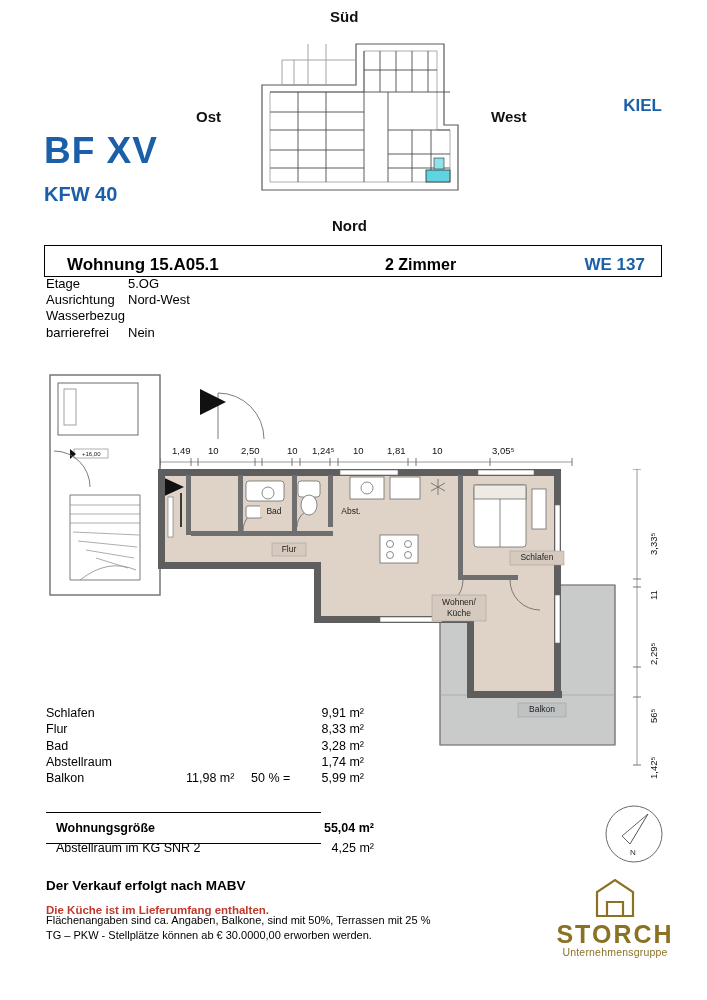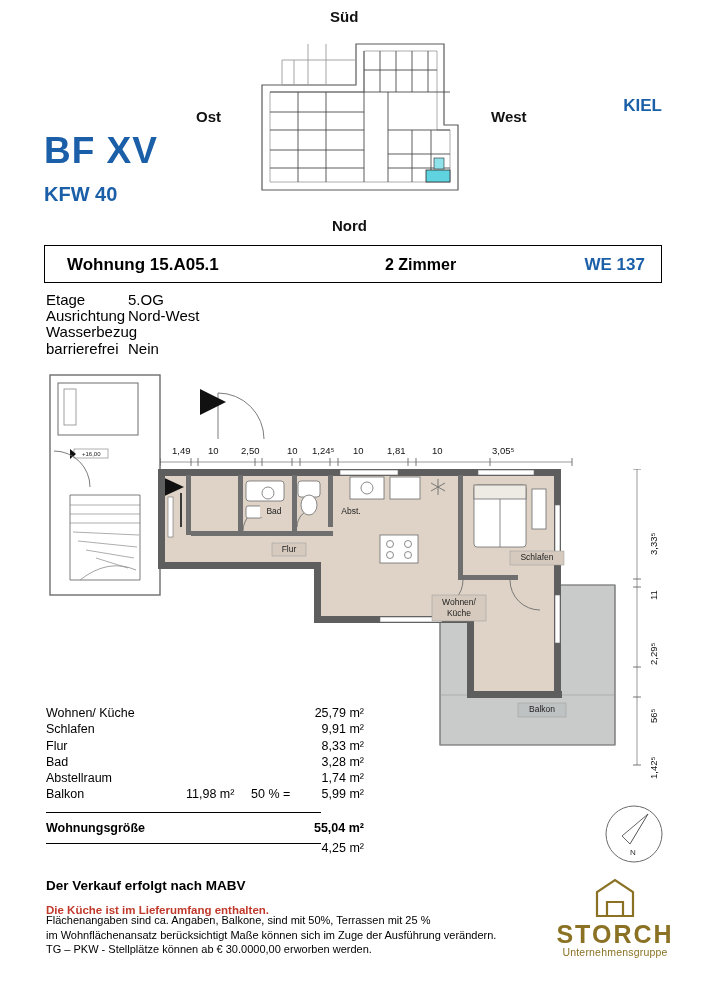--- a/index.html
+++ b/index.html
@@ -72,21 +72,21 @@
     font-size: 17px;
     font-weight: bold;
     color: #1a5fa8;
   }
 
   
   .title-bar {
     position: absolute;
     left: 44px; top: 245px;
     width: 618px;
-    height: 38px;
+    height: 32px;
     border: 1.5px solid #000;
     box-sizing: border-box;
   }
   .title-bar .tb-unit {
     position: absolute;
     left: 22px; top: 9px;
     font-size: 17px;
     font-weight: bold;
   }
   .title-bar .tb-rooms {
@@ -99,22 +99,22 @@
     position: absolute;
     right: 16px; top: 9px;
     font-size: 17px;
     font-weight: bold;
     color: #1a5fa8;
   }
 
   
   .meta {
     position: absolute;
-    left: 46px; top: 292px;
-    font-size: 15px;
+    left: 46px; top: 276px;
+    font-size: 13px;
     line-height: 16.2px;
   }
   .meta-row { display: block; white-space: nowrap; }
   .meta-key { display: inline-block; width: 82px; }
   .meta-val { display: inline-block; }
 
   
   .plan {
     position: absolute;
     left: 40px;
@@ -164,21 +164,21 @@
     position: absolute;
     left: 46px;
     width: 275px;
     border-top: 1px solid #000;
   }
   #sum-line-1 { top: 812px; }
   #sum-line-2 { top: 843px; }
 
   .sums {
     position: absolute;
-    left: 46px; top: 818px;
+    left: 56px; top: 818px;
     width: 330px;
     font-size: 12.5px;
     line-height: 20px;
   }
   .sum-row { position: relative; height: 20px; }
   .sum-name { position: absolute; left: 0; }
   .sum-name.bold { font-weight: bold; }
   .sum-val { position: absolute; left: 218px; width: 100px; text-align: right; }
   .sum-val.bold { font-weight: bold; }
 
@@ -474,26 +474,20 @@
     </svg>
     <div class="vdim" style="left:608px; top:190px;">3,33⁵</div>
     <div class="vdim" style="left:608px; top:235px;">11</div>
     <div class="vdim" style="left:608px; top:300px;">2,29⁵</div>
     <div class="vdim" style="left:608px; top:358px;">56⁵</div>
     <div class="vdim" style="left:608px; top:414px;">1,42⁵</div>
   </div>
 
   <div class="areas">
     <div class="area-row">
-      <span class="area-name">Wohnen/ Küche</span>
-      <span class="area-mid"></span>
-      <span class="area-pct"></span>
-      <span class="area-val">25,79 m²</span>
-    </div>
-    <div class="area-row">
       <span class="area-name">Schlafen</span>
       <span class="area-mid"></span>
       <span class="area-pct"></span>
       <span class="area-val">9,91 m²</span>
     </div>
     <div class="area-row">
       <span class="area-name">Flur</span>
       <span class="area-mid"></span>
       <span class="area-pct"></span>
       <span class="area-val">8,33 m²</span>
@@ -520,29 +514,29 @@
 
   <div class="sum-line" id="sum-line-1"></div>
   <div class="sum-line" id="sum-line-2"></div>
 
   <div class="sums">
     <div class="sum-row">
       <span class="sum-name bold">Wohnungsgröße</span>
       <span class="sum-val bold">55,04 m²</span>
     </div>
     <div class="sum-row">
+      <span class="sum-name">Abstellraum im KG SNR 2</span>
       <span class="sum-val">4,25 m²</span>
     </div>
   </div>
 
   <div id="mabv">Der Verkauf erfolgt nach MABV</div>
   <div id="kitchen-note">Die  Küche ist im Lieferumfang enthalten.</div>
   <div class="fineprint">
     <div>Flächenangaben sind ca. Angaben, Balkone, sind mit 50%, Terrassen mit 25 %</div>
-    <div>im Wohnflächenansatz berücksichtigt Maße können sich im Zuge der Ausführung verändern.</div>
     <div>TG – PKW - Stellplätze können ab € 30.0000,00 erworben werden.</div>
   </div>
 
   <svg class="compass" viewBox="0 0 68 68">
     <circle cx="34" cy="34" r="28" fill="#ffffff" stroke="#6b6b6b" stroke-width="1"></circle>
     <polygon points="48,14 30,44 34,30" fill="#3c3c3c"></polygon>
     <polygon points="48,14 30,44 22,36" fill="#ffffff" stroke="#3c3c3c" stroke-width="0.8"></polygon>
     <text x="30" y="55" font-size="8" font-family="Liberation Sans, sans-serif" fill="#333">N</text>
   </svg>
 

